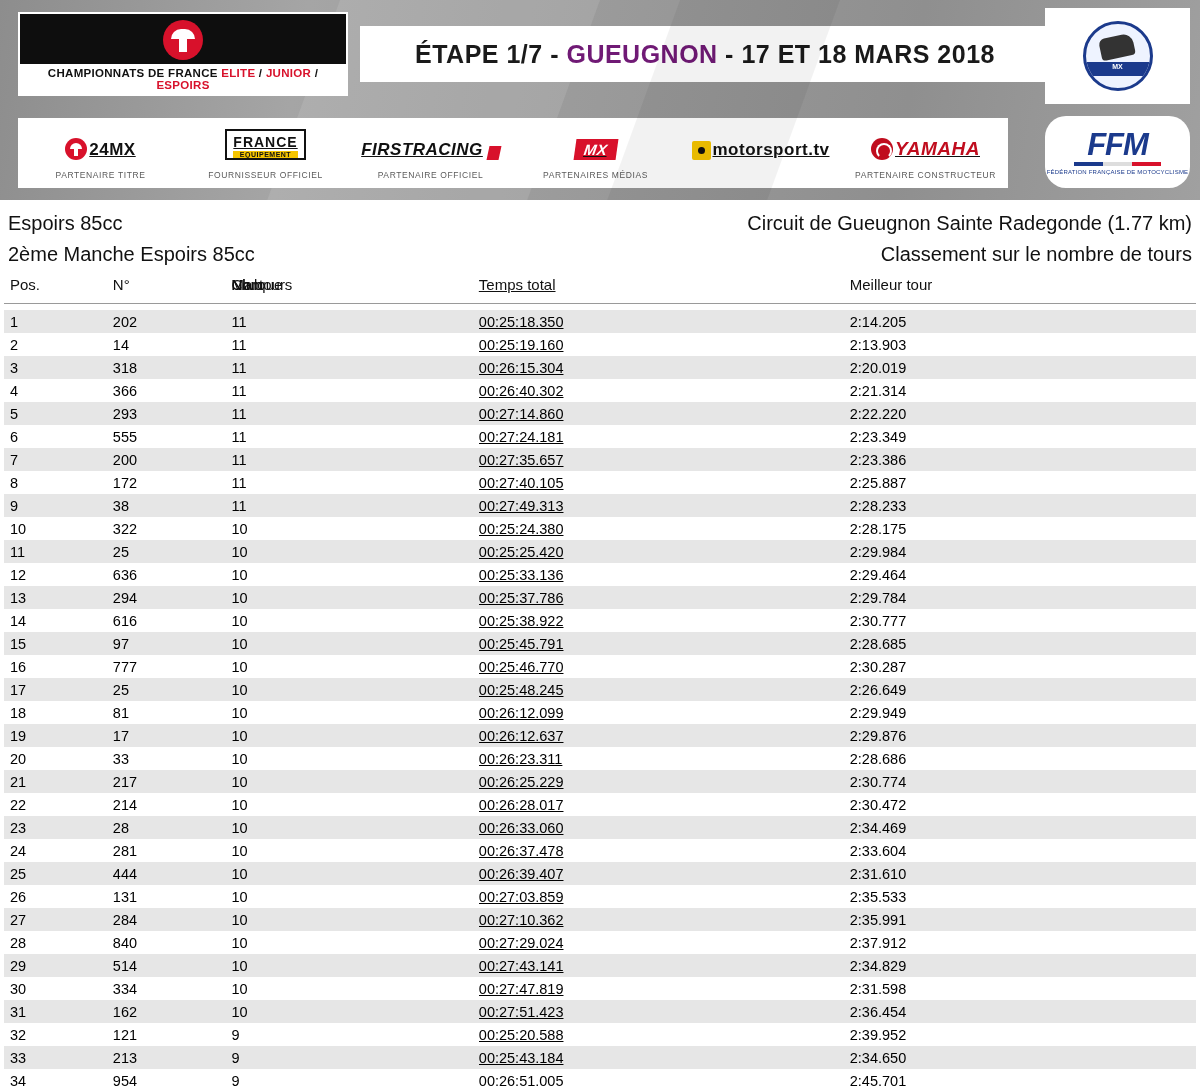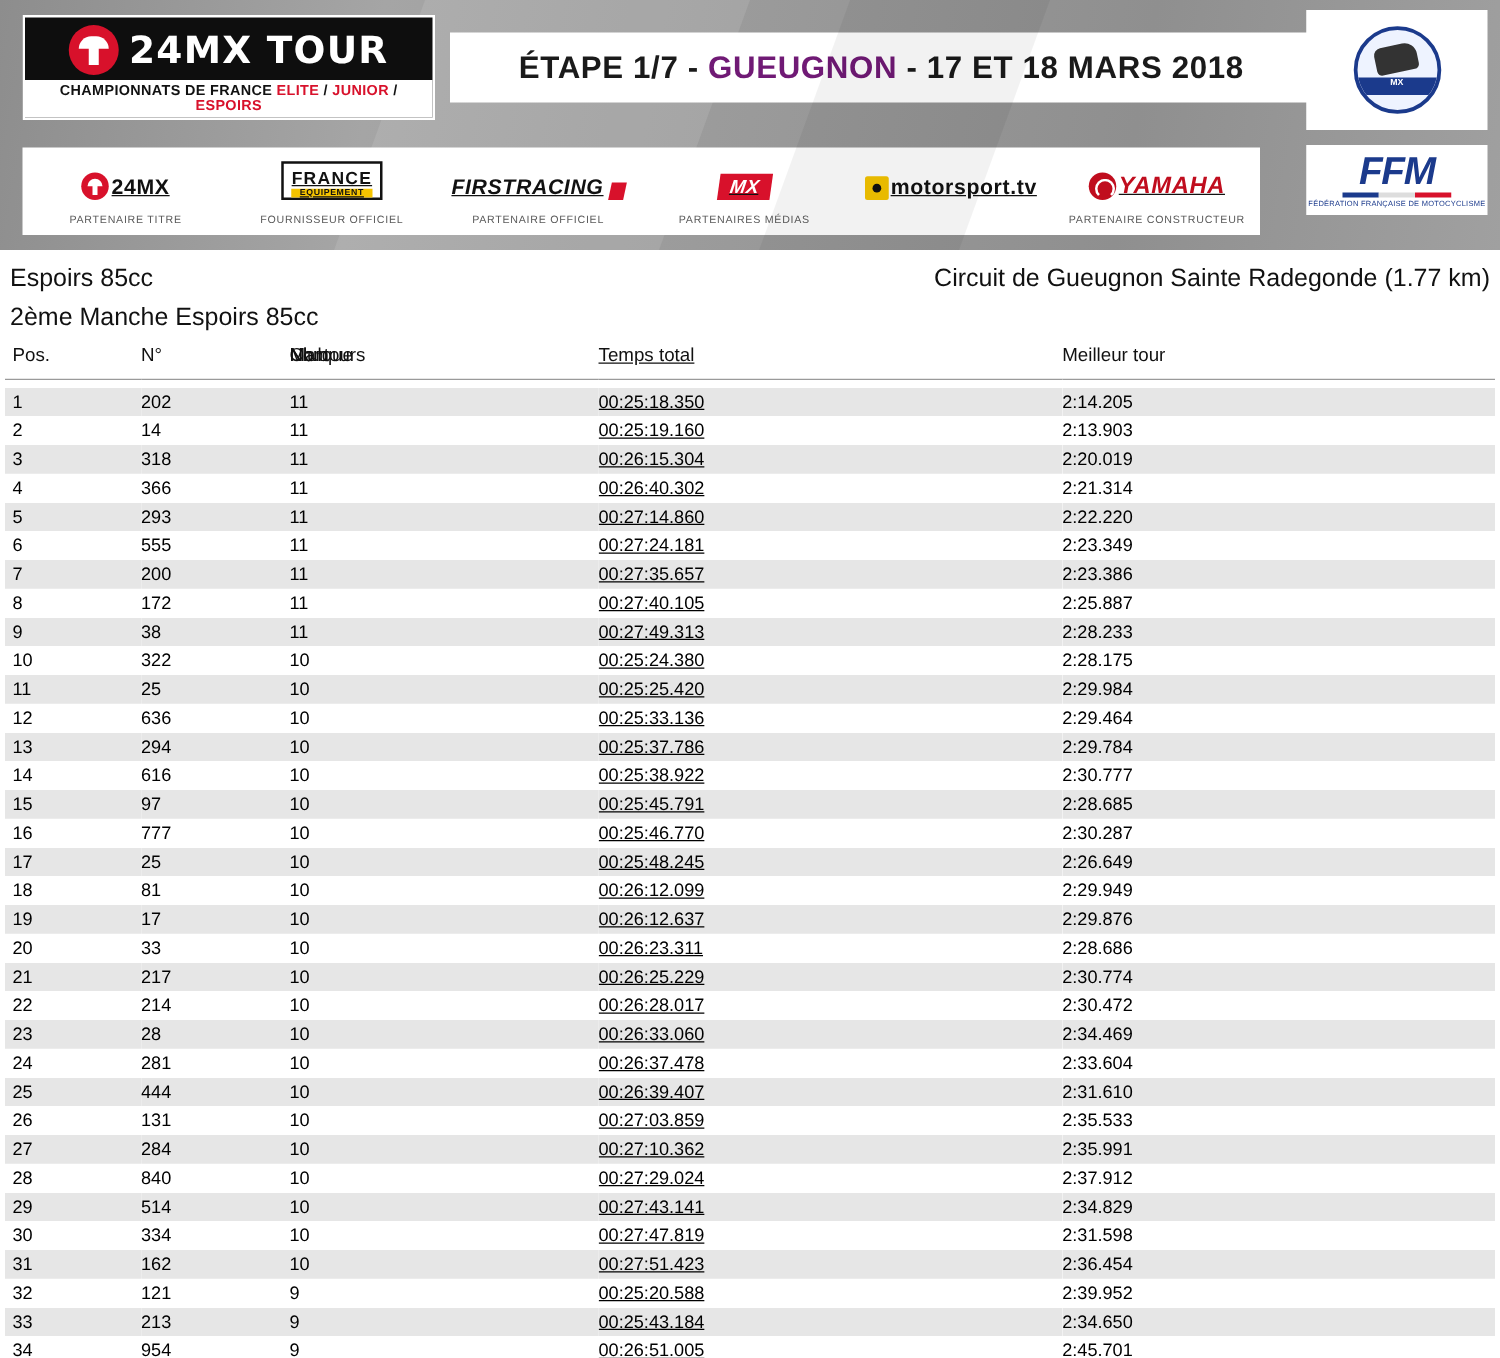--- a/index.html
+++ b/index.html
@@ -277,24 +277,24 @@
     width: 12px; height: 14px;
     background: #d8112b;
     transform: skewX(-12deg);
     margin-left: 3px;
     vertical-align: -2px;
   }
 
   .ffm-badge {
     position: absolute;
     right: 10px; top: 116px;
-    width: 145px; height: 56px;
+    width: 145px; height: 72px;
     background: #fff;
     display:flex; flex-direction: column;
-    align-items: center; justify-content: center;
+    align-items: center; justify-content: center; border-radius: 21px;
   }
   .ffm-txt {
     font-size: 31px;
     font-weight: bold;
     font-style: italic;
     color: #1b3a8c;
     letter-spacing: -1px;
     line-height: 1;
   }
   .ffm-sub {
@@ -369,21 +369,20 @@
 </style>
 </head>
 <body>
 
 <div class="banner">
   <div class="banner-top">
 
     <div class="logo-24mx">
       <div class="logo-24mx-main">
         <span class="logo-mark"></span>
-        <span class="logo-24mx-text">24MX TOUR</span>
       </div>
       <div class="logo-24mx-sub"><span>CHAMPIONNATS DE FRANCE </span><span class="red">ELITE</span><span> / </span><span class="red">JUNIOR</span><span> / </span><span class="red">ESPOIRS</span></div>
     </div>
 
     <div class="title-ribbon">
       <div class="txt"><span>ÉTAPE 1/7 - </span><span class="red">GUEUGNON</span><span> - 17 ET 18 MARS 2018</span></div>
     </div>
 
     <div class="club-badge">
       <div class="club-circle">
@@ -457,20 +456,21 @@
   </div>
 </div>
 
 <div class="titles">
   <div class="title-row">
     <div class="left">Espoirs 85cc</div>
     <div class="right">Circuit de Gueugnon Sainte Radegonde (1.77 km)</div>
   </div>
   <div class="title-row">
     <div class="left">2ème Manche Espoirs 85cc</div>
+    <div class="right">Classement sur le nombre de tours</div>
   </div>
 </div>
 
 <div class="table-wrap">
   <table class="results">
     <thead>
       <tr>
         <th class="c-pos">Pos.</th>
         <th class="c-num">N°</th>
         <th class="c-nom">Nom</th>

